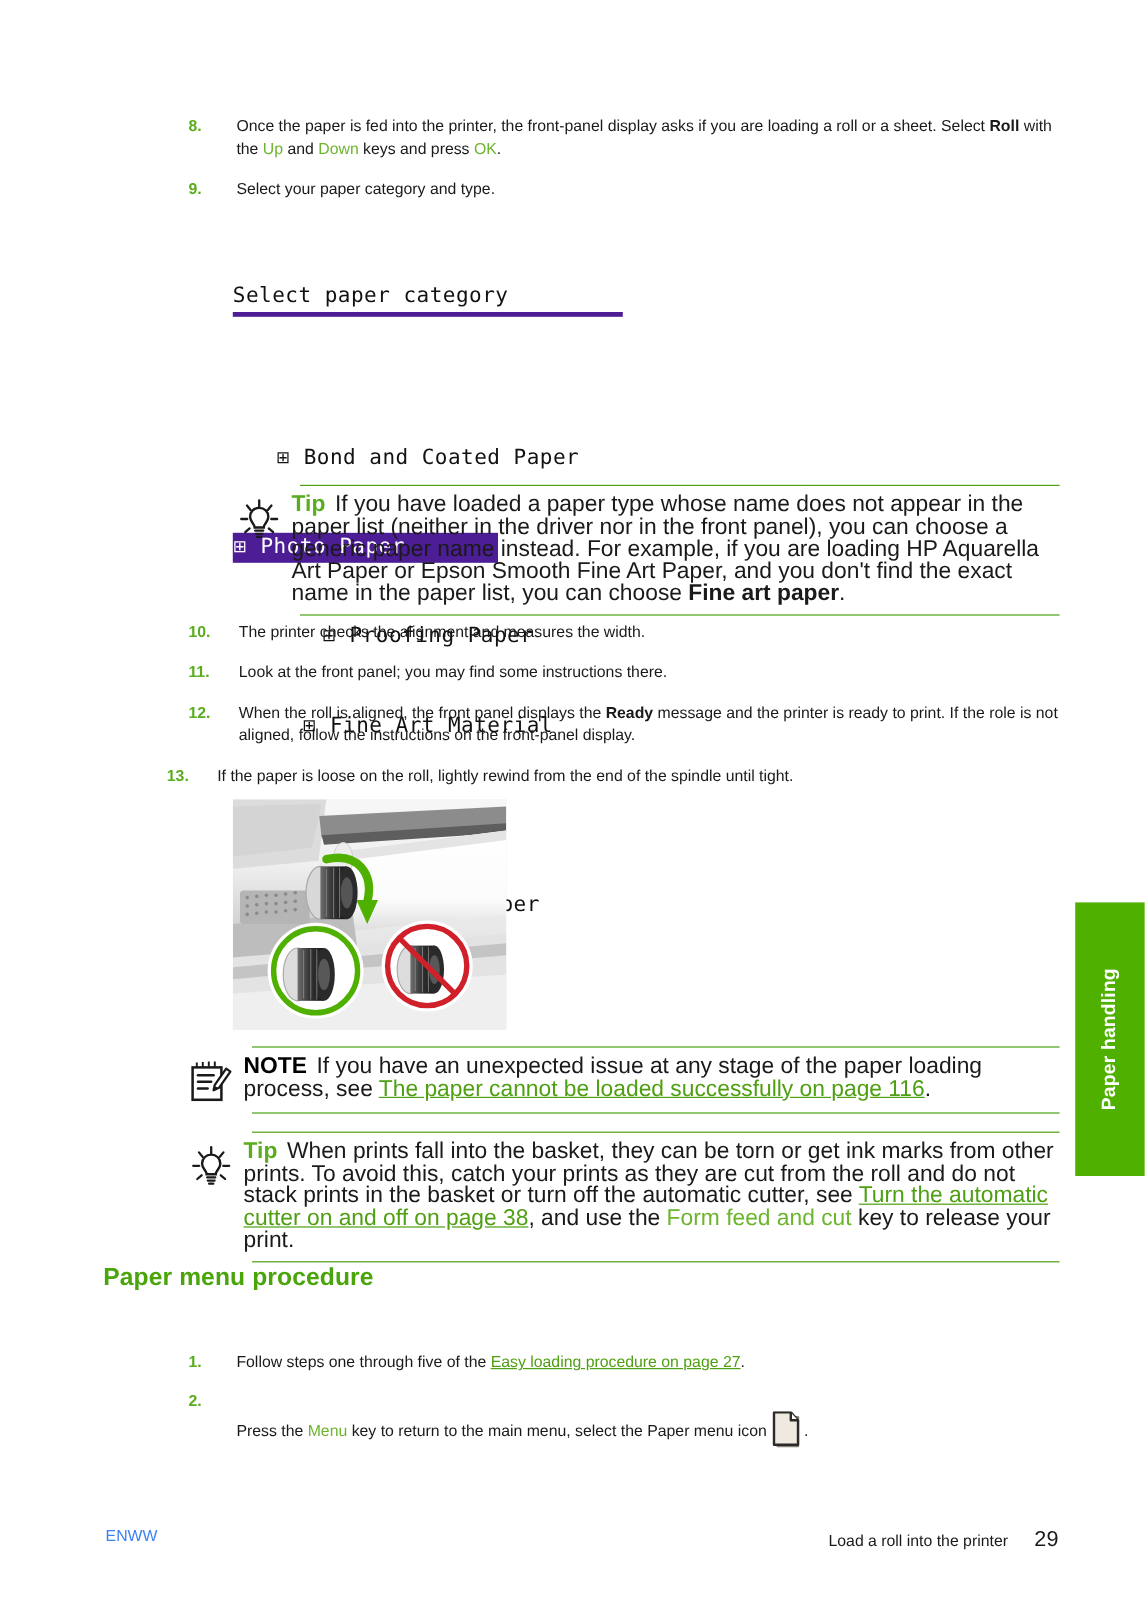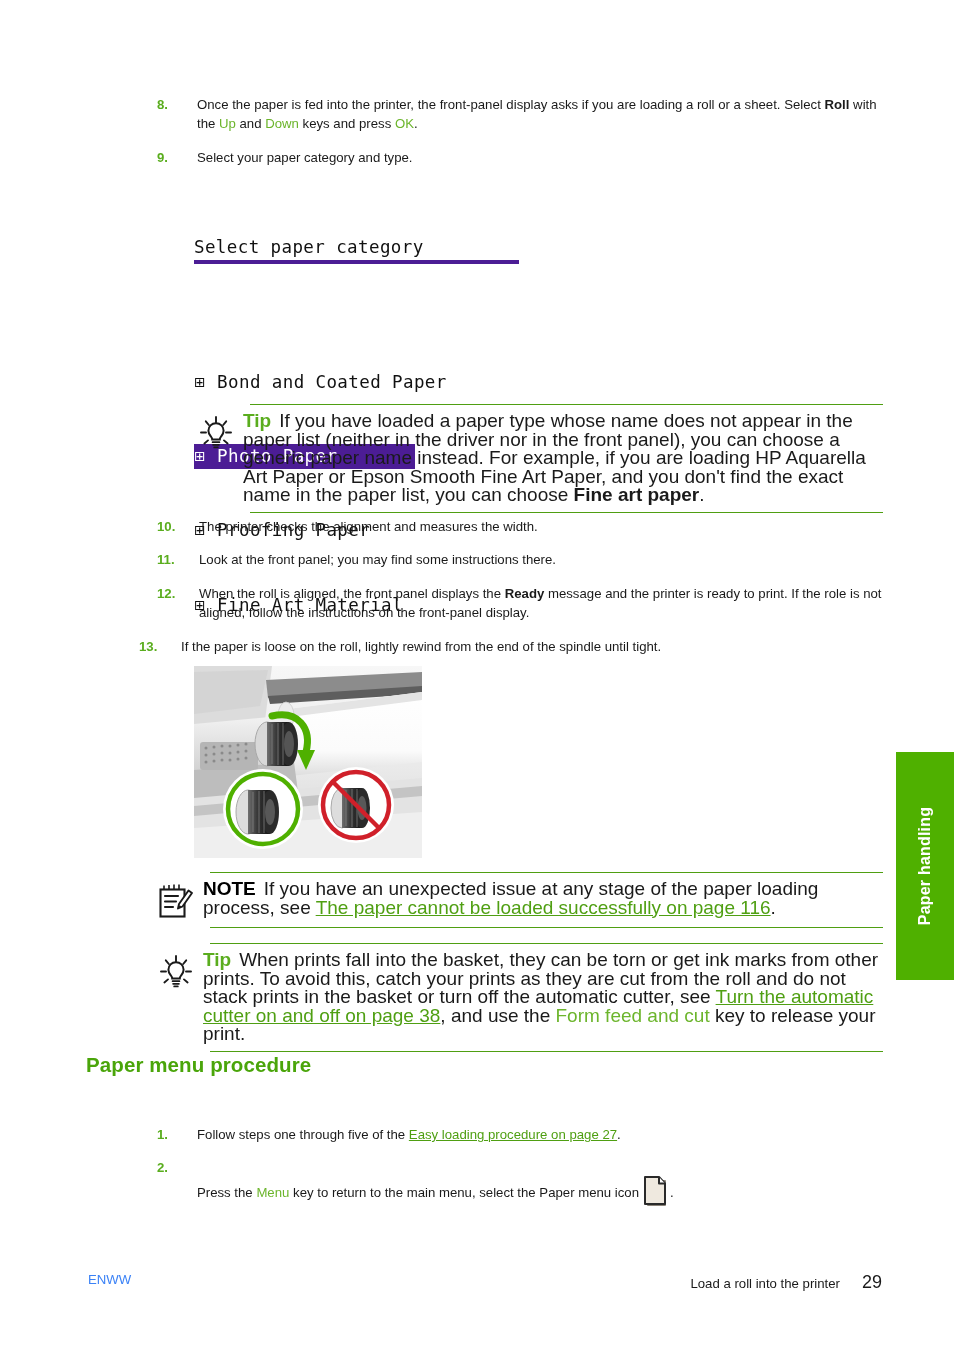--- a/index.html
+++ b/index.html
@@ -67,21 +67,21 @@
     color: #111111;
     letter-spacing: 0.4px;
     white-space: pre;
   }
   .lcd-title {
     border-bottom: 4px solid #4c1d95;
     display: inline-block;
     padding-bottom: 1px;
     padding-right: 95px;
   }
-  .lcd-row { display: block; }
+  .lcd-row { display: block; text-align: center; }
   .lcd-row.selected {
     background: #4c1d95;
     color: #ffffff;
     display: inline-block;
     padding-right: 78px;
   }
   .lcd-box {
     display: inline-block;
     font-family: "DejaVu Sans", sans-serif;
     font-size: 14px;

